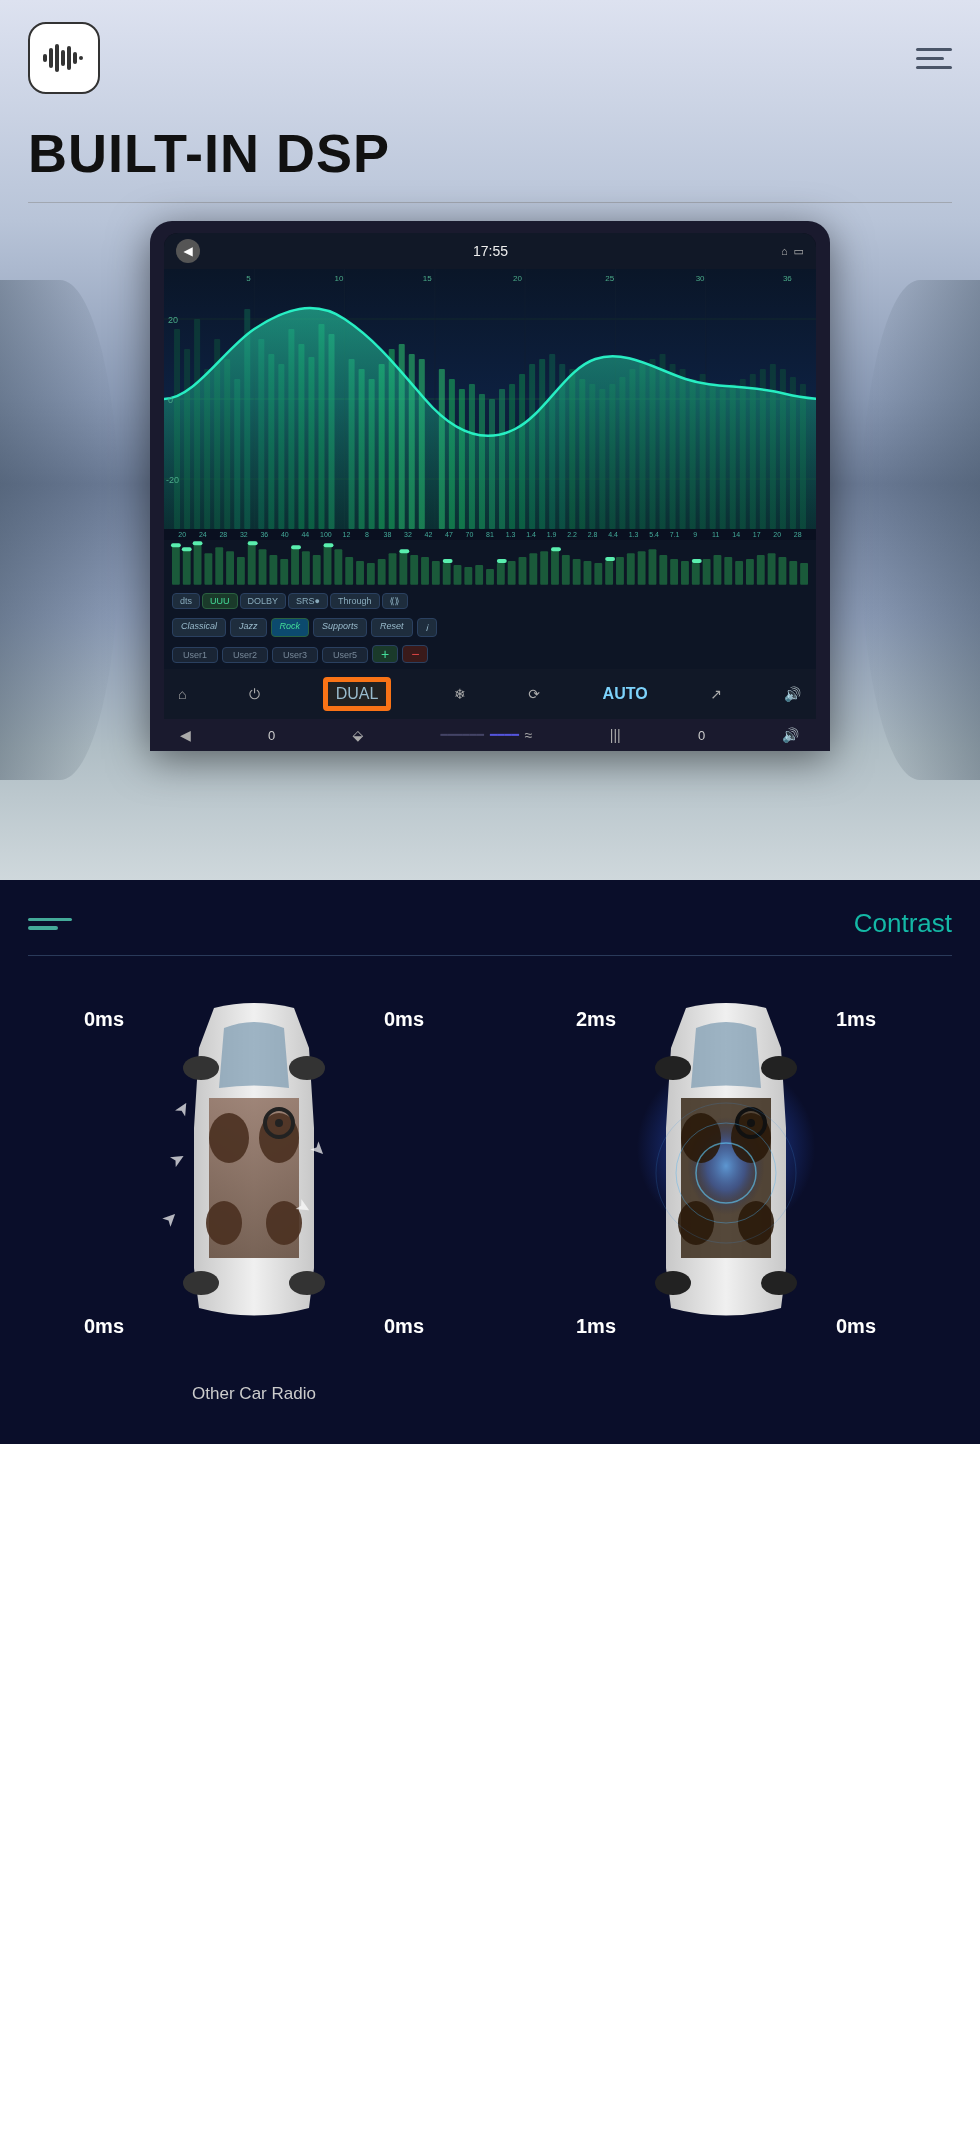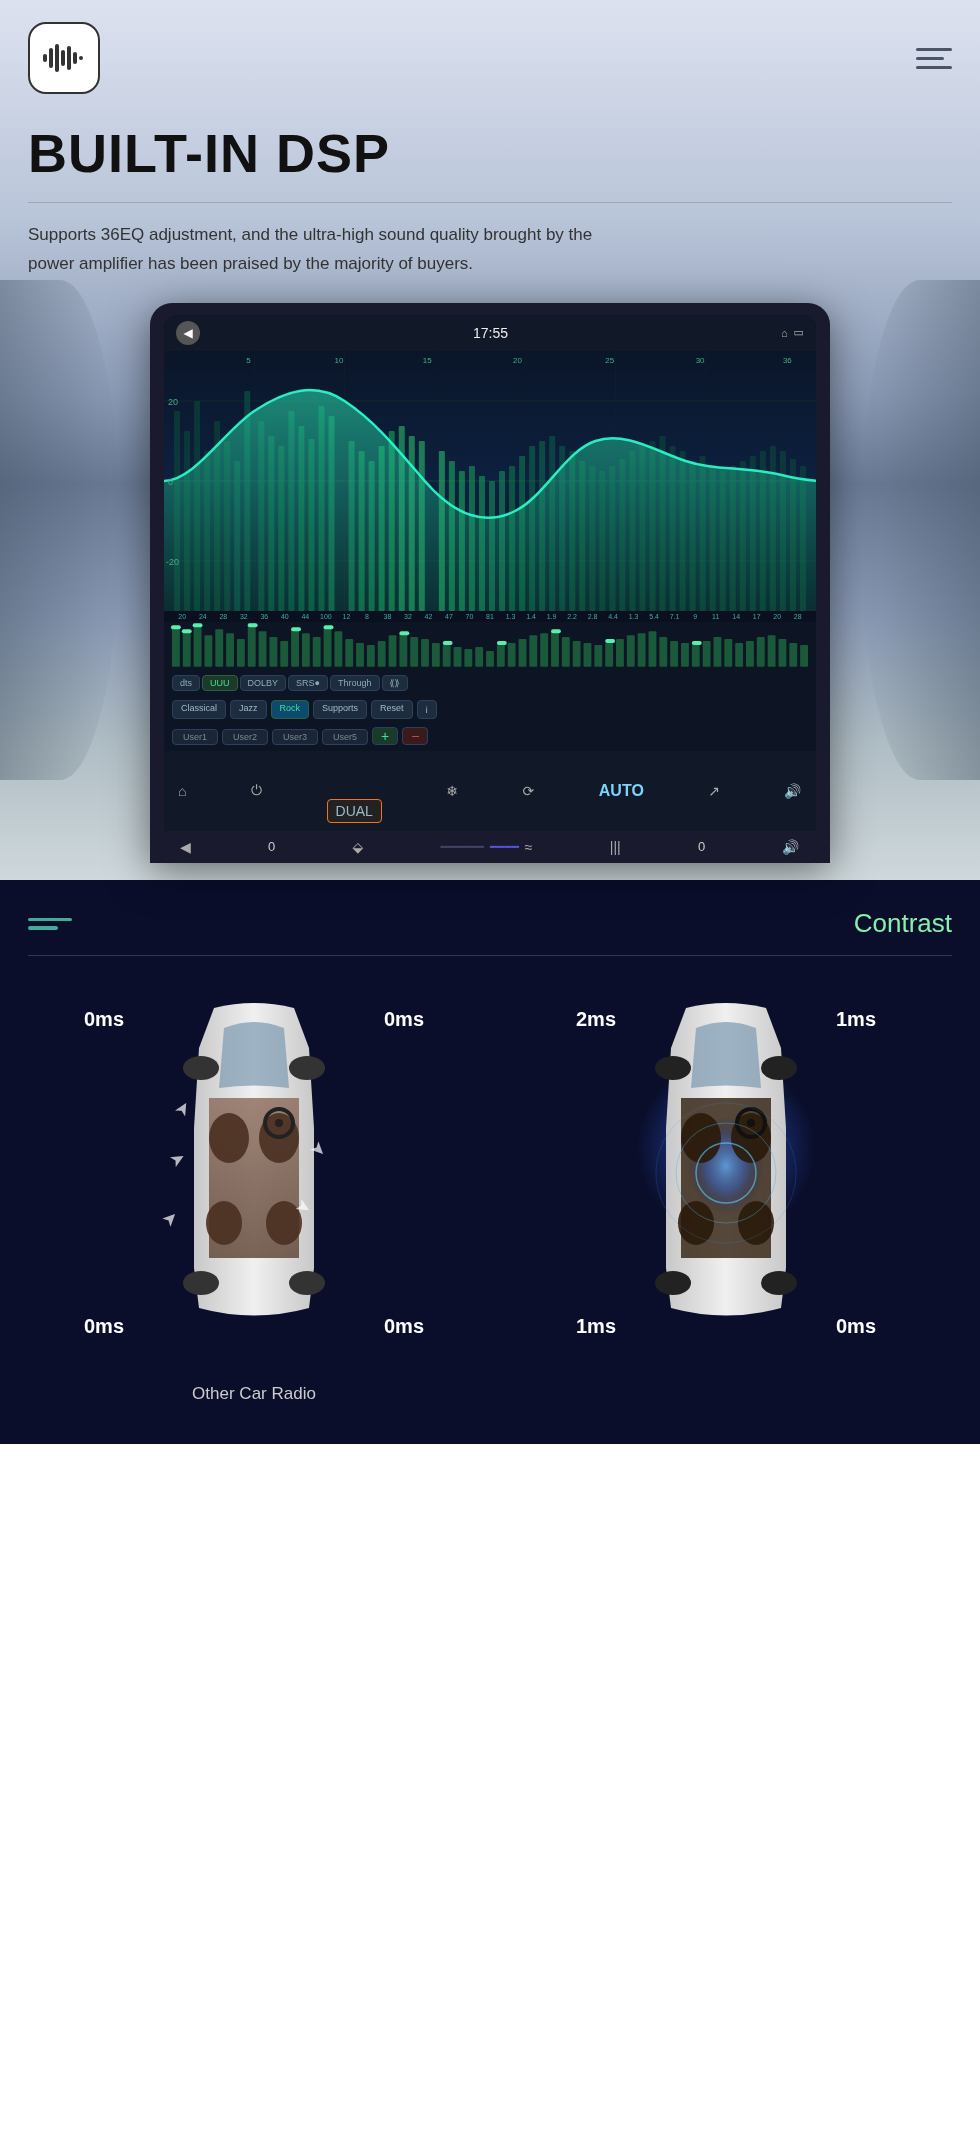--- a/index.html
+++ b/index.html
@@ -184,20 +184,21 @@
       flex-wrap: wrap;
     }
 
     .eq-mode-btn {
       background: #1e2d3d;
       border: 1px solid #2a4060;
       border-radius: 4px;
       color: #9bc;
       font-size: 9px;
       padding: 2px 8px;
+      font-style: italic;
     }
 
     
     .eq-user-row {
       background: #0d1525;
       display: flex;
       gap: 4px;
       padding: 4px 8px 6px;
       align-items: flex-end;
     }
@@ -231,26 +232,25 @@
       display: flex;
       align-items: center;
       justify-content: space-between;
       padding: 8px 14px;
       gap: 12px;
     }
 
     .climate-icon { font-size: 14px; color: #aaa; }
     .climate-btn {
       background: #222;
-      border: 1px solid #f97316;
+      border: 5px solid #f97316;
       border-radius: 4px;
       color: #9bc;
-      font-size: 14px;
+      font-size: 16px;
       padding: 3px 8px;
-      margin-top: 40px;
     }
     .climate-auto { color: #7dd3fc; font-weight: 600; }
 
     
     .nav-bar {
       background: #1a1a2e;
       display: flex;
       align-items: center;
       justify-content: space-between;
       padding: 8px 16px;
@@ -287,21 +287,21 @@
       display: block;
       height: 3.5px;
       border-radius: 2px;
       background: #4a9;
     }
     .contrast-lines span:nth-child(1) { width: 44px; }
     .contrast-lines span:nth-child(2) { width: 30px; }
 
     .contrast-label {
       font-size: 26px;
-      color: #86efac;
+      color: #14b8a6;
       font-weight: 500;
     }
 
     .contrast-divider {
       border: none;
       border-top: 1px solid #2a3a5a;
       margin-bottom: 32px;
     }
 
     
@@ -391,21 +391,20 @@
       </div>
       <div class="hamburger-icon">
         <span></span>
         <span></span>
         <span></span>
       </div>
     </div>
 
     <h1 class="main-title">BUILT-IN DSP</h1>
     <hr class="divider">
-    <p class="subtitle">Supports 36EQ adjustment, and the ultra-high sound quality brought by the power amplifier has been praised by the majority of buyers.</p>
 
     <div class="dashboard-wrapper">
       <div class="dashboard-mockup">
         <div class="dash-bezel">
 
           <div class="screen-top-bar">
             <div class="screen-back-btn">◀</div>
             <div class="screen-time">17:55</div>
             <div class="screen-icons">
               <span>⌂</span>

